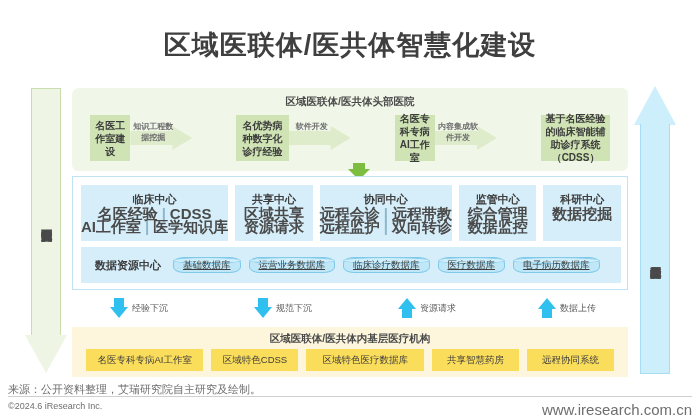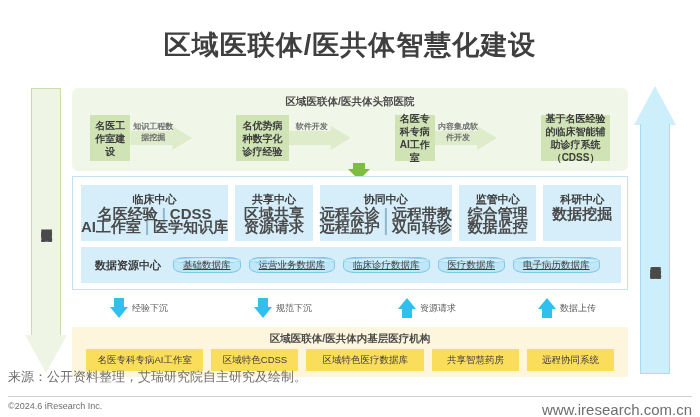--- a/index.html
+++ b/index.html
@@ -161,21 +161,21 @@
     display:flex;gap:8px;
   }
   .ybox{
     background:#fbdd5c;flex:1;display:flex;align-items:center;justify-content:center;
     font-size:9.5px;color:#3d3d3d;white-space:nowrap;
   }
   .ybox.wide{flex:1.35;}
 
   
   .source{
-    position:absolute;left:8px;top:368px;font-size:13px;color:#6e6e6e;text-align:right;
+    position:absolute;left:8px;top:382px;font-size:11px;color:#6e6e6e;text-align:right;
   }
   .fline{position:absolute;left:8px;top:396px;width:684px;height:1px;background:#cfcfcf;}
   .copy{position:absolute;left:8px;top:401px;font-size:9px;color:#6e6e6e;}
   .site{position:absolute;right:8px;top:401px;font-size:15px;color:#6e6e6e;}
 </style>
 </head>
 <body>
 
 <div class="page">
 

